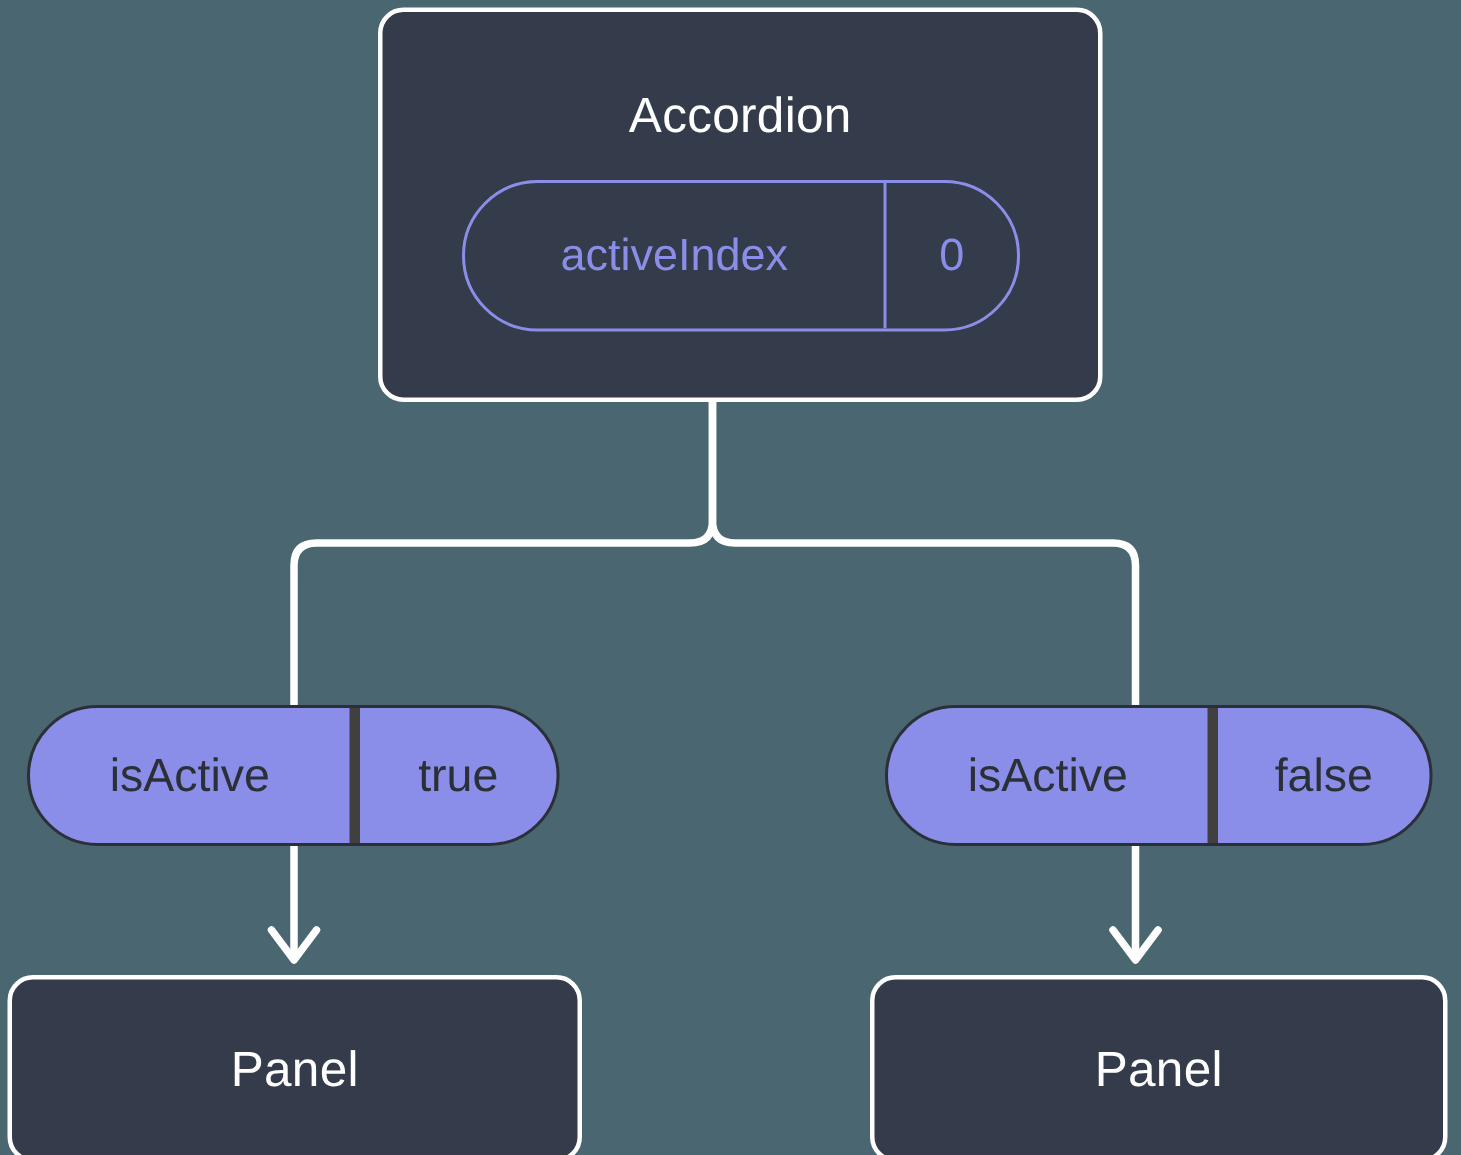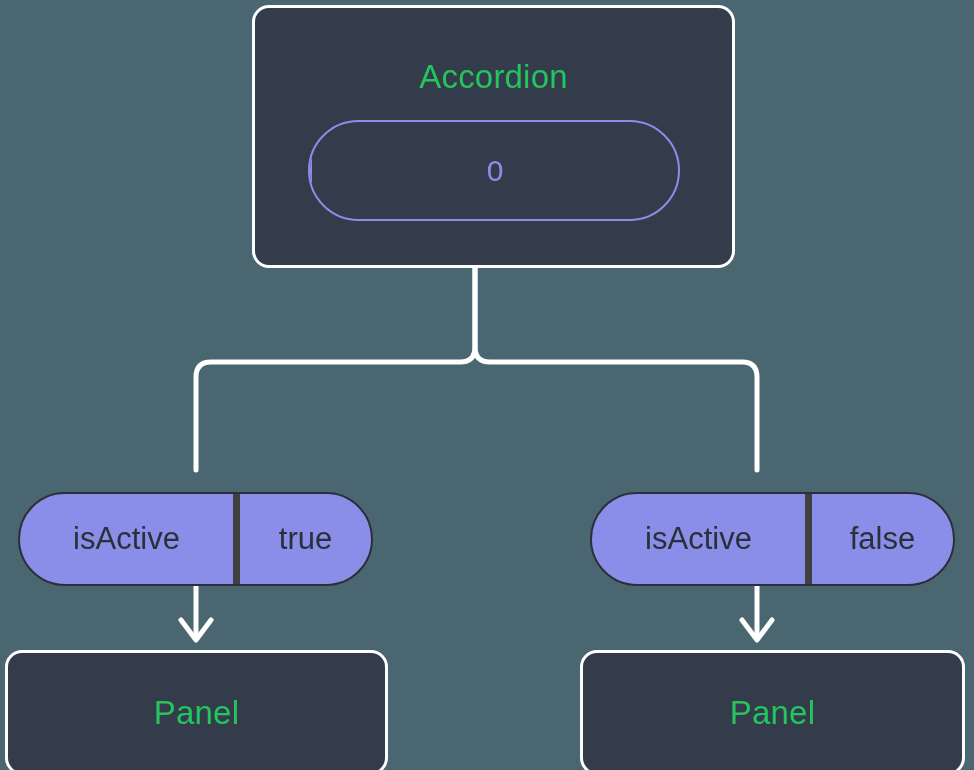--- a/index.html
+++ b/index.html
@@ -33,21 +33,21 @@
     position: absolute;
     box-sizing: border-box;
     background: #343b4a;
     border: 3px solid #ffffff;
     border-radius: 17px;
     display: flex;
     flex-direction: column;
     align-items: center;
   }
   .component-title {
-    color: #22c55e;
+    color: #ffffff;
     font-size: 33px;
     font-weight: 400;
     letter-spacing: 0.2px;
     white-space: nowrap;
   }
 
   
   #node-accordion {
     left: 252px;
     top: 5px;
@@ -110,21 +110,20 @@
     width: 372px;
     height: 101px;
   }
   #pill-active-index .pill-key { width: 279px; }
   #pill-active-index .pill-val { flex: 1; }
 
   
   .pill-filled {
     border: 2px solid #2b3038;
     background: #8b8ee8;
-    margin-top: 22px;
   }
   .pill-filled .pill-key,
   .pill-filled .pill-val {
     color: #2b3038;
     font-size: 31px;
   }
   .pill-filled .pill-val {
     border-left: 7px solid #404040;
   }
 
@@ -172,20 +171,21 @@
 
     <path d="M 757 564 L 757 638" stroke="#ffffff" stroke-width="5" stroke-linecap="round" fill="none"></path>
     <path d="M 742 620 L 757 640 L 772 620" stroke="#ffffff" stroke-width="5" stroke-linecap="round" stroke-linejoin="round" fill="none"></path>
   </svg>
 
   <div class="component-box" id="node-accordion">
     <span class="component-title">Accordion</span>
   </div>
 
   <div class="pill pill-outline" id="pill-active-index">
+    <span class="pill-key">activeIndex</span>
     <span class="pill-val">0</span>
   </div>
 
   <div class="pill pill-filled" id="pill-is-active-true">
     <span class="pill-key">isActive</span>
     <span class="pill-val">true</span>
   </div>
 
   <div class="pill pill-filled" id="pill-is-active-false">
     <span class="pill-key">isActive</span>

